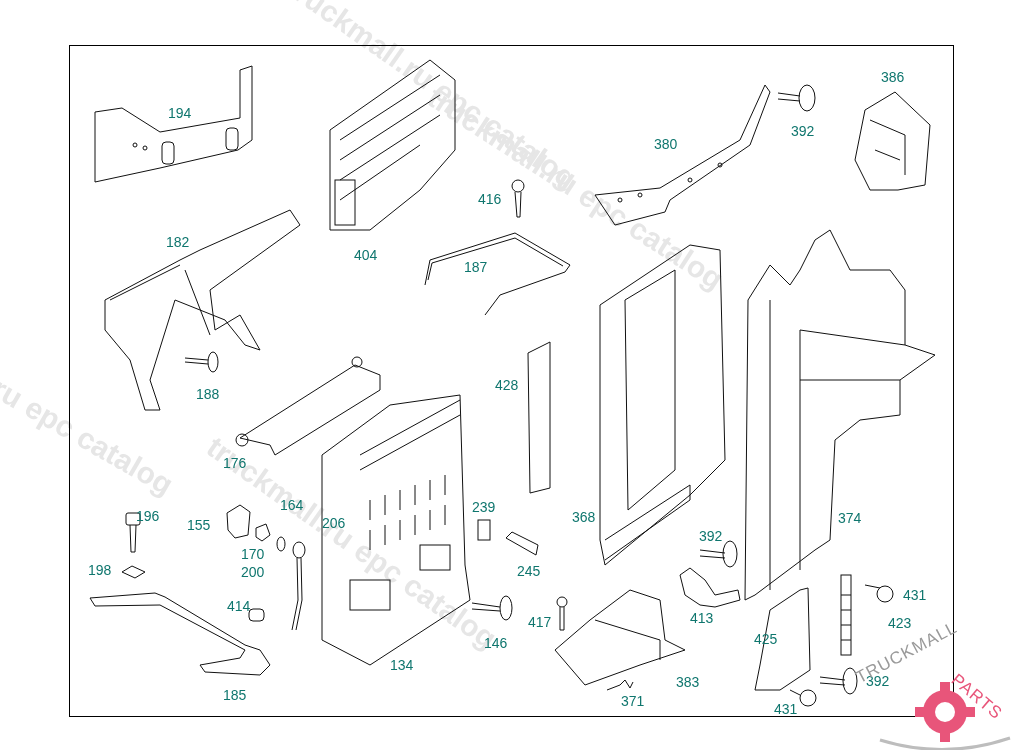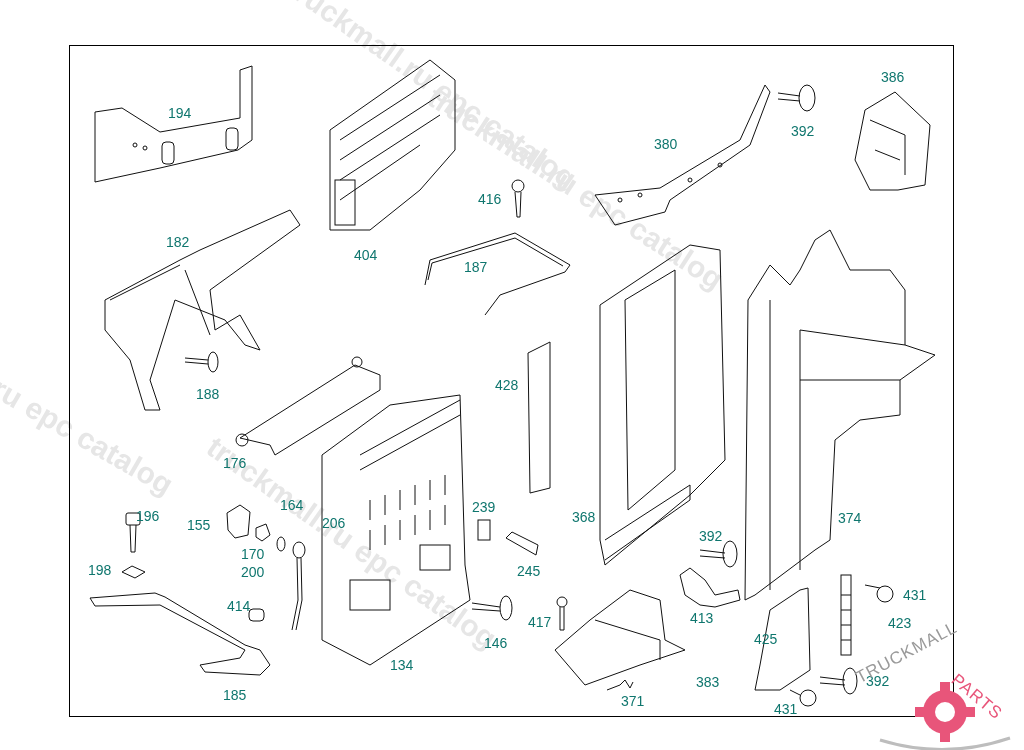--- a/index.html
+++ b/index.html
@@ -220,21 +220,21 @@
 <span class="lbl" style="left:241px; top:547px;">170</span>
 <span class="lbl" style="left:241px; top:565px;">200</span>
 <span class="lbl" style="left:227px; top:599px;">414</span>
 <span class="lbl" style="left:223px; top:688px;">185</span>
 <span class="lbl" style="left:390px; top:658px;">134</span>
 <span class="lbl" style="left:472px; top:500px;">239</span>
 <span class="lbl" style="left:517px; top:564px;">245</span>
 <span class="lbl" style="left:484px; top:636px;">146</span>
 <span class="lbl" style="left:528px; top:615px;">417</span>
 <span class="lbl" style="left:621px; top:694px;">371</span>
-<span class="lbl" style="left:676px; top:675px;margin-left:20px;">383</span>
+<span class="lbl" style="left:676px; top:675px;">383</span>
 <span class="lbl" style="left:690px; top:611px;">413</span>
 <span class="lbl" style="left:699px; top:529px;">392</span>
 <span class="lbl" style="left:754px; top:632px;">425</span>
 <span class="lbl" style="left:860px; top:616px;margin-left:28px;">423</span>
 <span class="lbl" style="left:903px; top:588px;">431</span>
 <span class="lbl" style="left:866px; top:674px;">392</span>
 <span class="lbl" style="left:774px; top:702px;">431</span>
 
 <div class="logo">
   <svg width="164" height="90">

